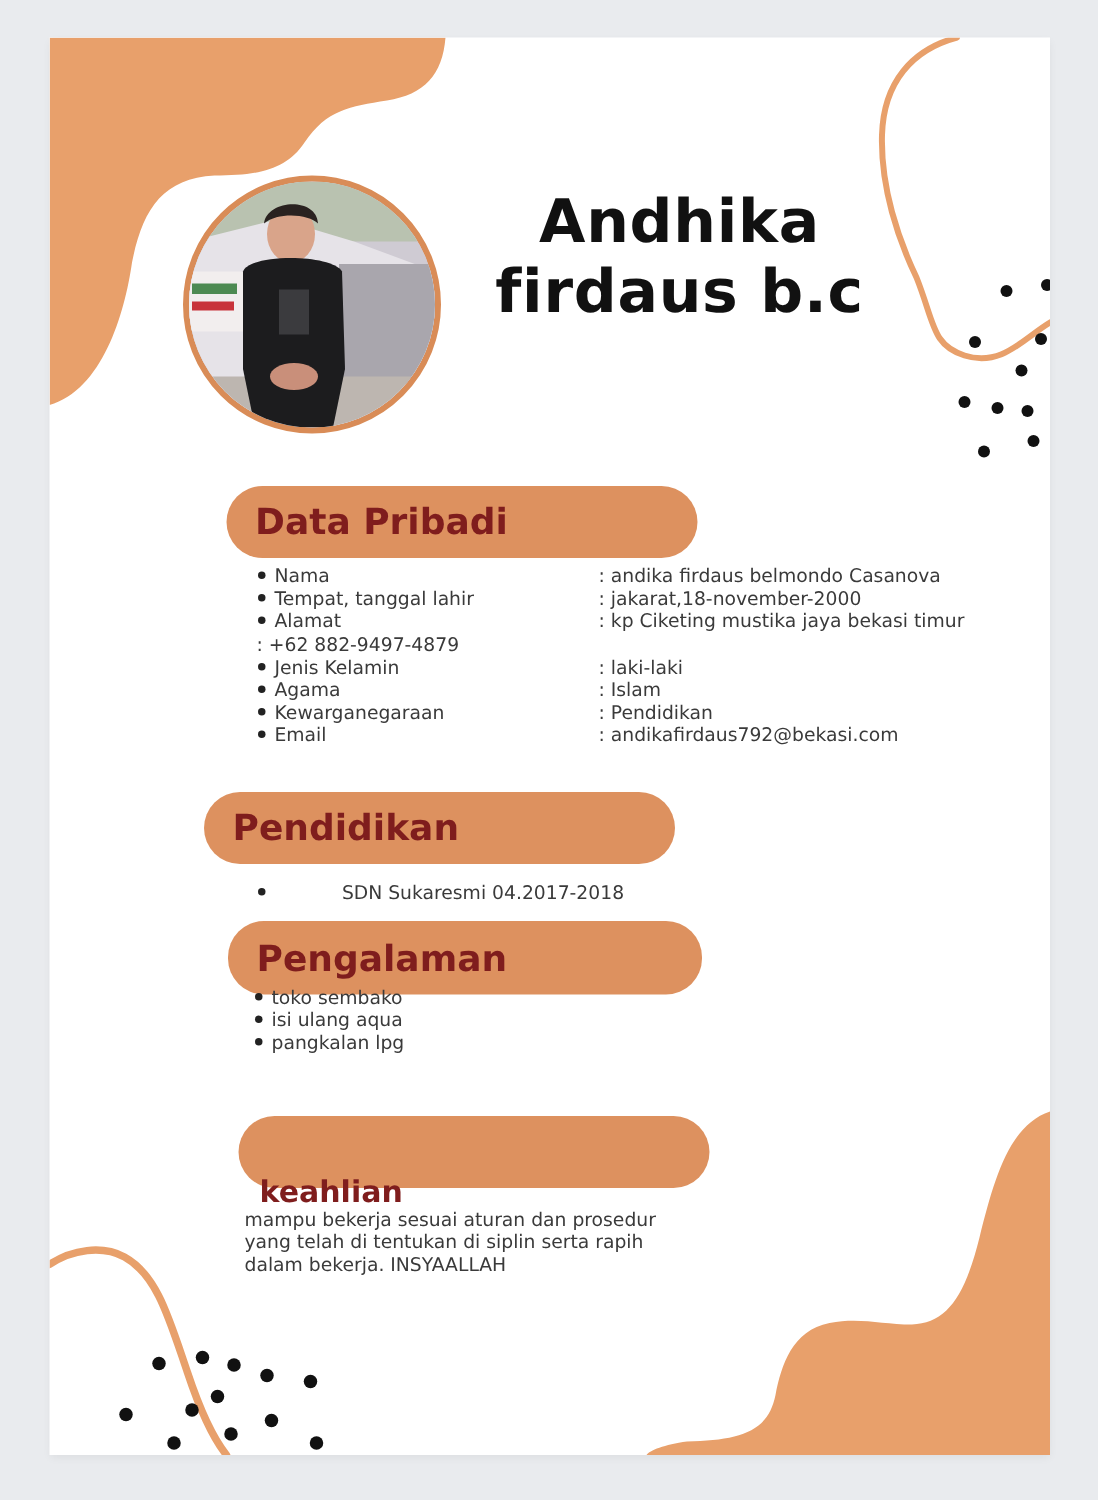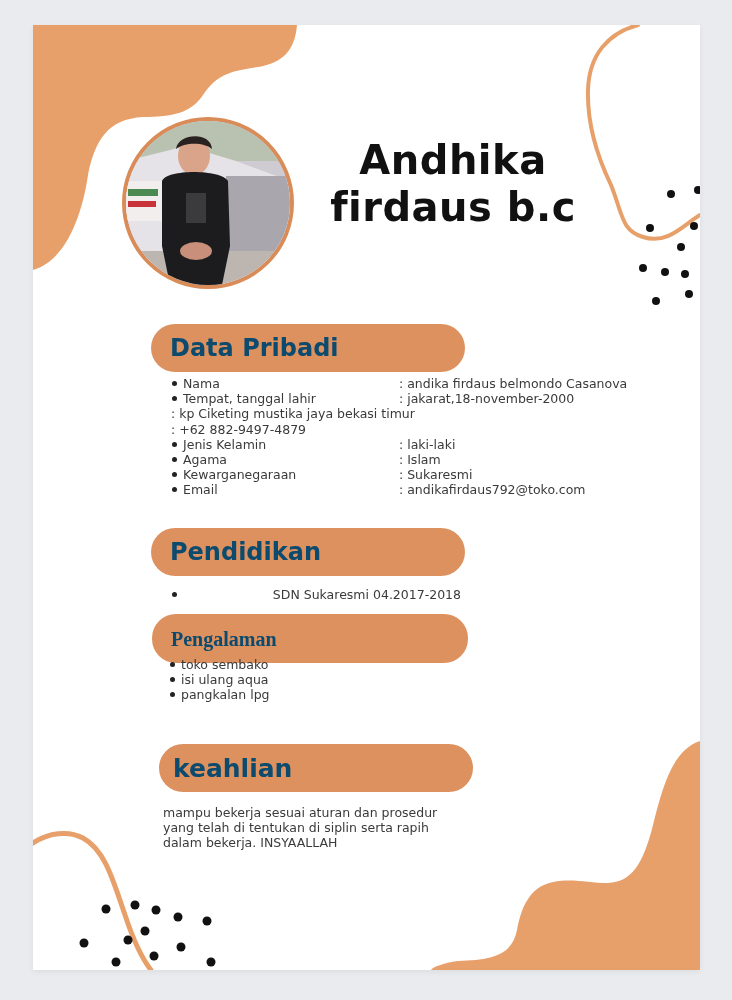--- a/index.html
+++ b/index.html
@@ -20,30 +20,29 @@
     position: absolute; left: 89px; top: 92px;
     width: 172px; height: 172px; border-radius: 50%;
     border: 4px solid #d98c57; box-sizing: border-box;
     overflow: hidden; background: #d7d3d8;
   }
   .name {
     position: absolute; left: 280px; top: 100px; width: 280px;
     text-align: center; font-family: "DejaVu Sans", sans-serif;
     font-weight: bold; font-size: 40px; line-height: 47px; color: #111;
     letter-spacing: 0.5px;
-    margin-top: 12px;
   }
   .pill {
     position: absolute; height: 48px; width: 314px;
     background: #dd915f; border-radius: 24px;
   }
   .pill span {
     position: absolute; left: 19px; top: 50%; transform: translateY(-50%);
     font-family: "DejaVu Sans", sans-serif; font-weight: bold;
-    color: #0c4a6e; font-size: 24px; white-space: nowrap;
+    color: #7f1d1d; font-size: 24px; white-space: nowrap;
   }
   .txt { font-size: 12.5px; color: #3a3a3a; line-height: 15.2px; }
   .rows { position: absolute; left: 138px; top: 351px; }
   .row { display: flex; height: 15.2px; }
   .row .lbl { width: 216px; position: relative; padding-left: 12px; }
   .bullet::before {
     content: ""; position: absolute; left: 1px; top: 5px;
     width: 5px; height: 5px; border-radius: 50%; background: #222;
   }
   .list { position: absolute; }
@@ -122,64 +121,65 @@
   <div class="rows txt">
     <div class="row">
         <div class="lbl bullet">Nama</div>
         <div>: andika firdaus belmondo Casanova</div>
       </div>
     <div class="row">
         <div class="lbl bullet">Tempat, tanggal lahir</div>
         <div>: jakarat,18-november-2000</div>
       </div>
     <div class="row">
+        <div class="lbl bullet">Alamat</div>
         <div>: kp Ciketing mustika jaya bekasi timur</div>
       </div>
     <div class="row">
         <div>: +62 882-9497-4879</div>
       </div>
     <div class="row">
         <div class="lbl bullet">Jenis Kelamin</div>
         <div>: laki-laki</div>
       </div>
     <div class="row">
         <div class="lbl bullet">Agama</div>
         <div>: Islam</div>
       </div>
     <div class="row">
         <div class="lbl bullet">Kewarganegaraan</div>
-        <div>: Sukaresmi</div>
+        <div>: Pendidikan</div>
       </div>
     <div class="row">
         <div class="lbl bullet">Email</div>
-        <div>: andikafirdaus792@toko.com</div>
+        <div>: andikafirdaus792@bekasi.com</div>
       </div>
   </div>
 
-  <div class="pill" style="left:118px; top:503px;text-align:center;">
+  <div class="pill" style="left:103px; top:503px;text-align:center;">
     <span>Pendidikan</span>
   </div>
   <div class="list txt" style="left:138px; top:562px; width:290px;">
-    <div class="li bullet" style="display:flex; justify-content:flex-end;">
+    <div class="li bullet" style="display:flex; justify-content:center;">
       <span>SDN Sukaresmi 04.</span>
       <span>2017-2018</span>
     </div>
   </div>
 
   <div class="pill" style="left:119px; top:589px; height:49px; width:316px;">
-    <span style="font-size:20px;font-family:Liberation Serif, serif;">Pengalaman</span>
+    <span style="font-size:24px;">Pengalaman</span>
   </div>
   <div class="list txt" style="left:136px; top:632px;">
     <div class="li bullet">toko sembako</div>
     <div class="li bullet">isi ulang aqua</div>
     <div class="li bullet">pangkalan lpg</div>
   </div>
 
   <div class="pill" style="left:126px; top:719px; width:314px;">
-    <span style="left:14px; font-size:25px;">keahlian</span>
+    <span style="left:14px; font-size:20px;margin-top:26px;">keahlian</span>
   </div>
   <div class="list txt" style="left:130px; top:780px;">
     <div>mampu bekerja sesuai aturan dan prosedur</div>
     <div>yang telah di tentukan di siplin serta rapih</div>
     <div>dalam bekerja. INSYAALLAH</div>
   </div>
 
 </div>
 
 </body></html>

